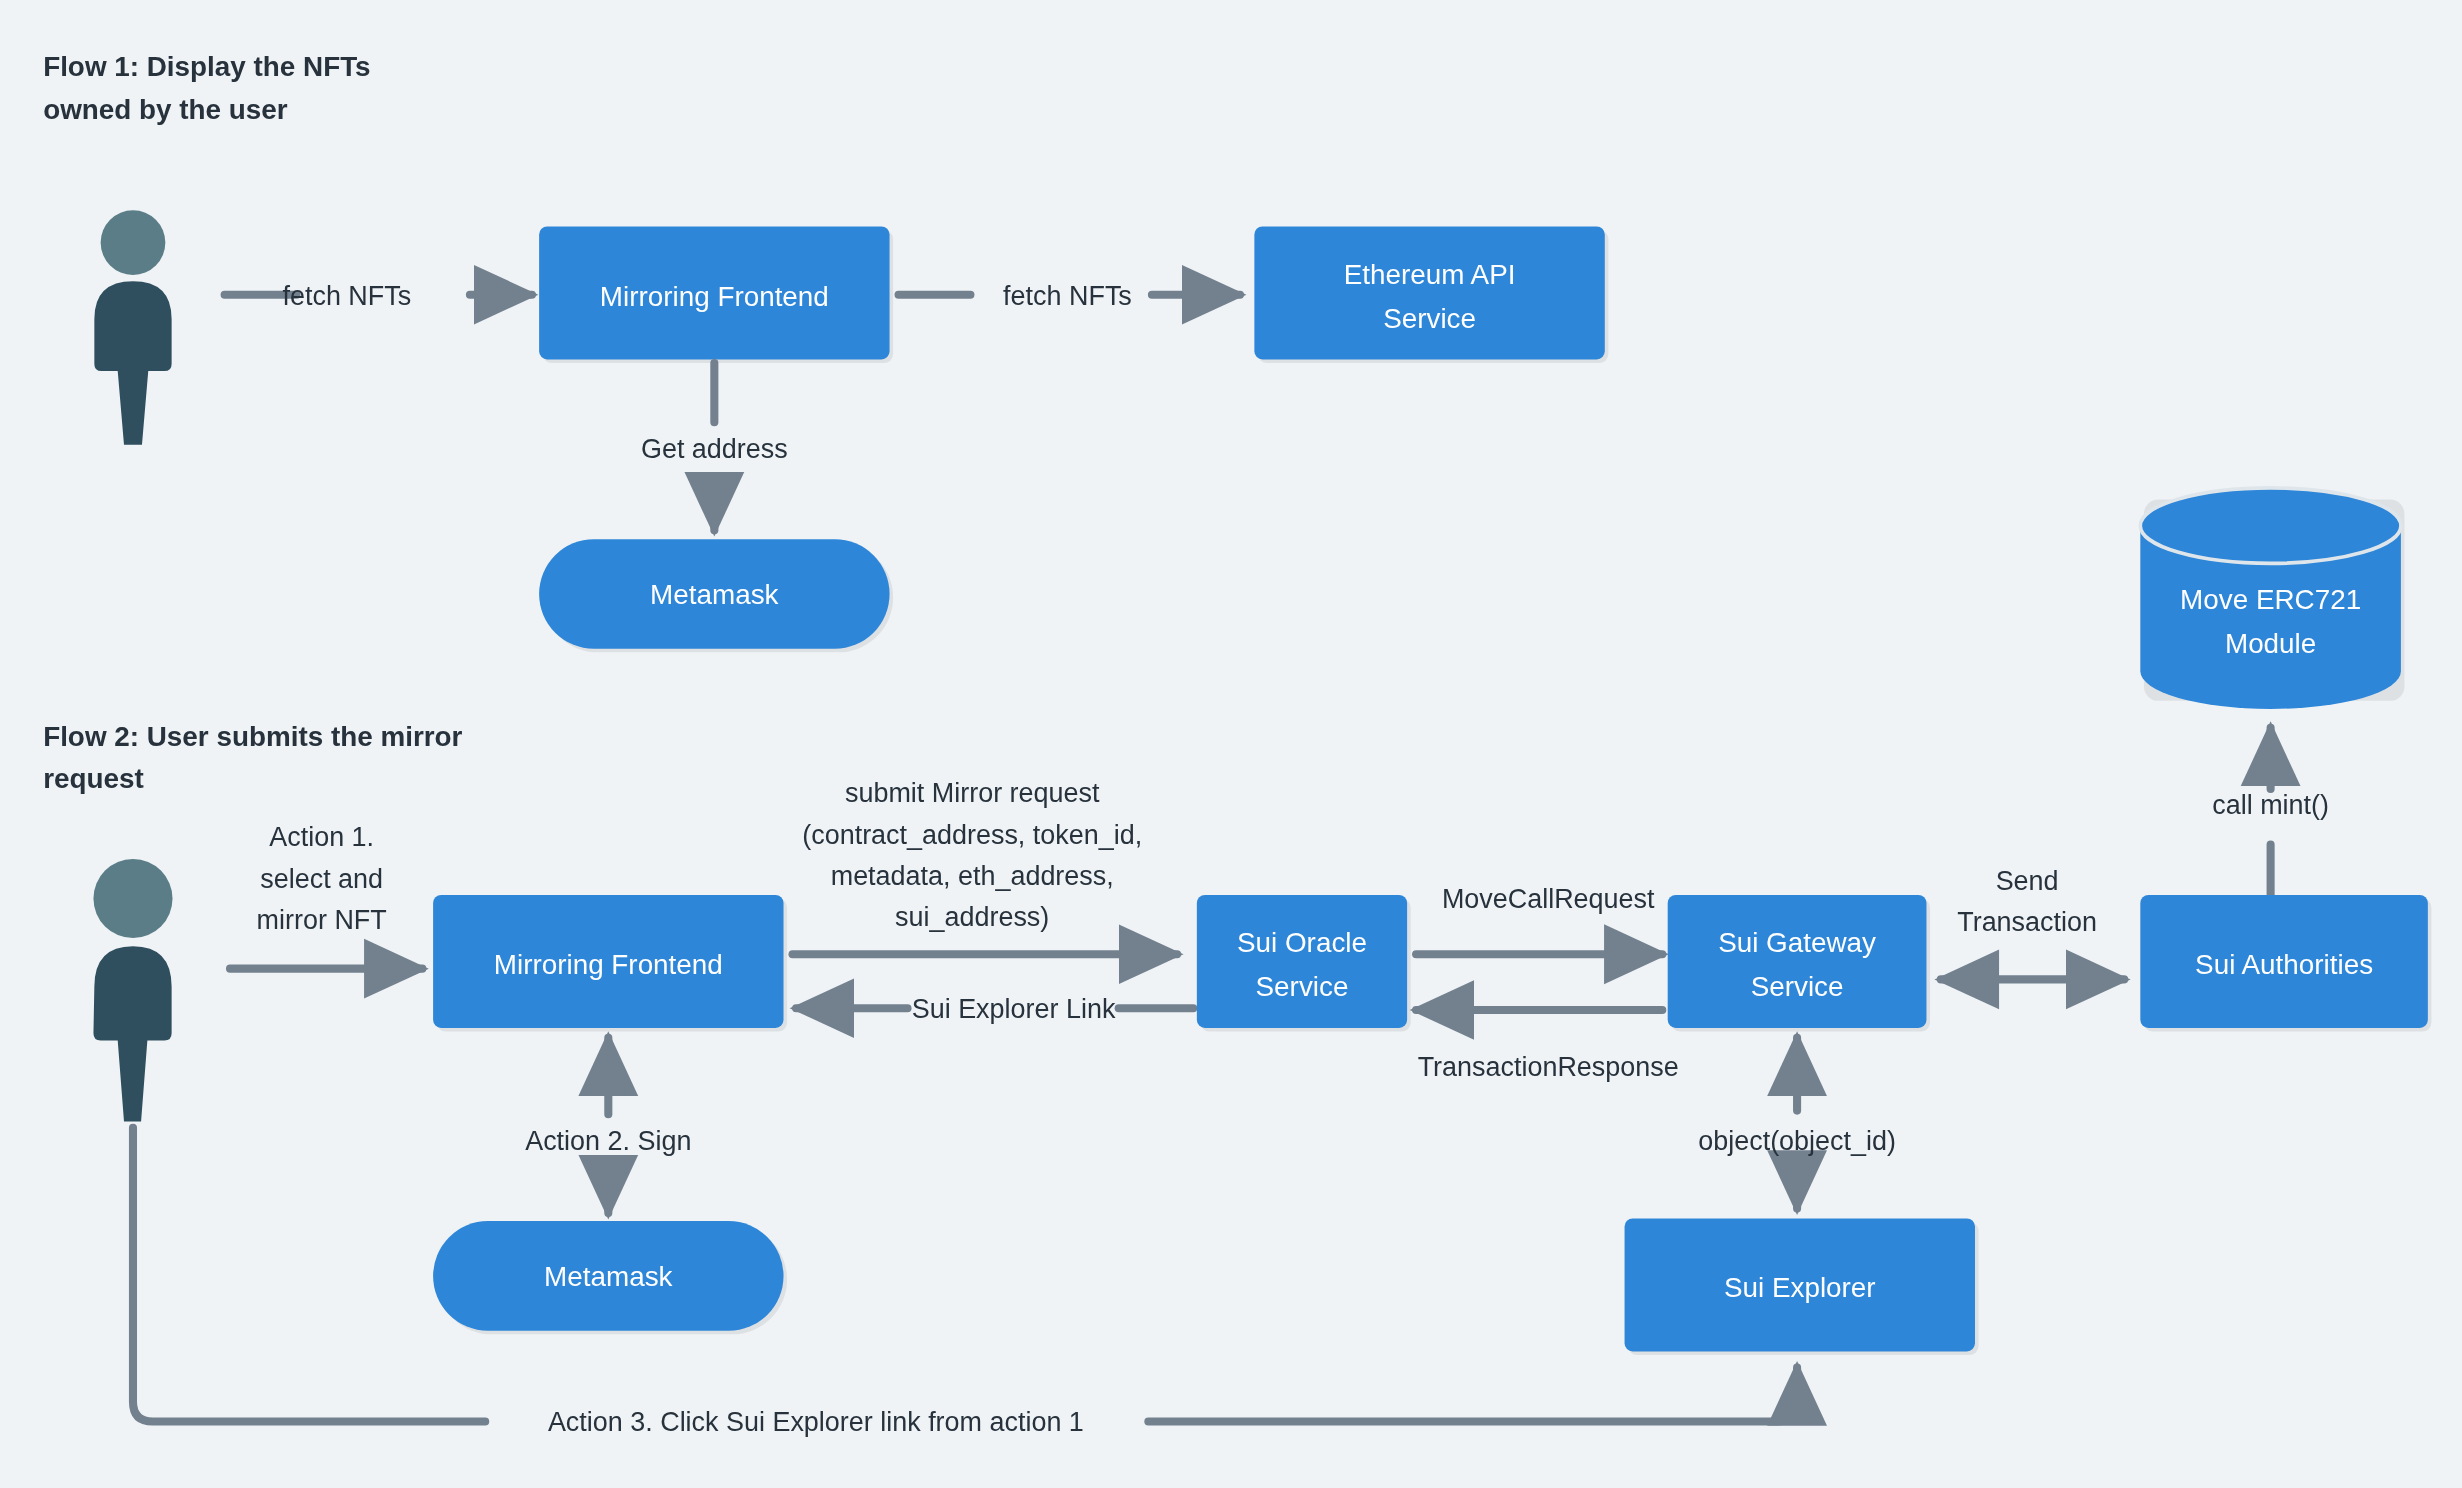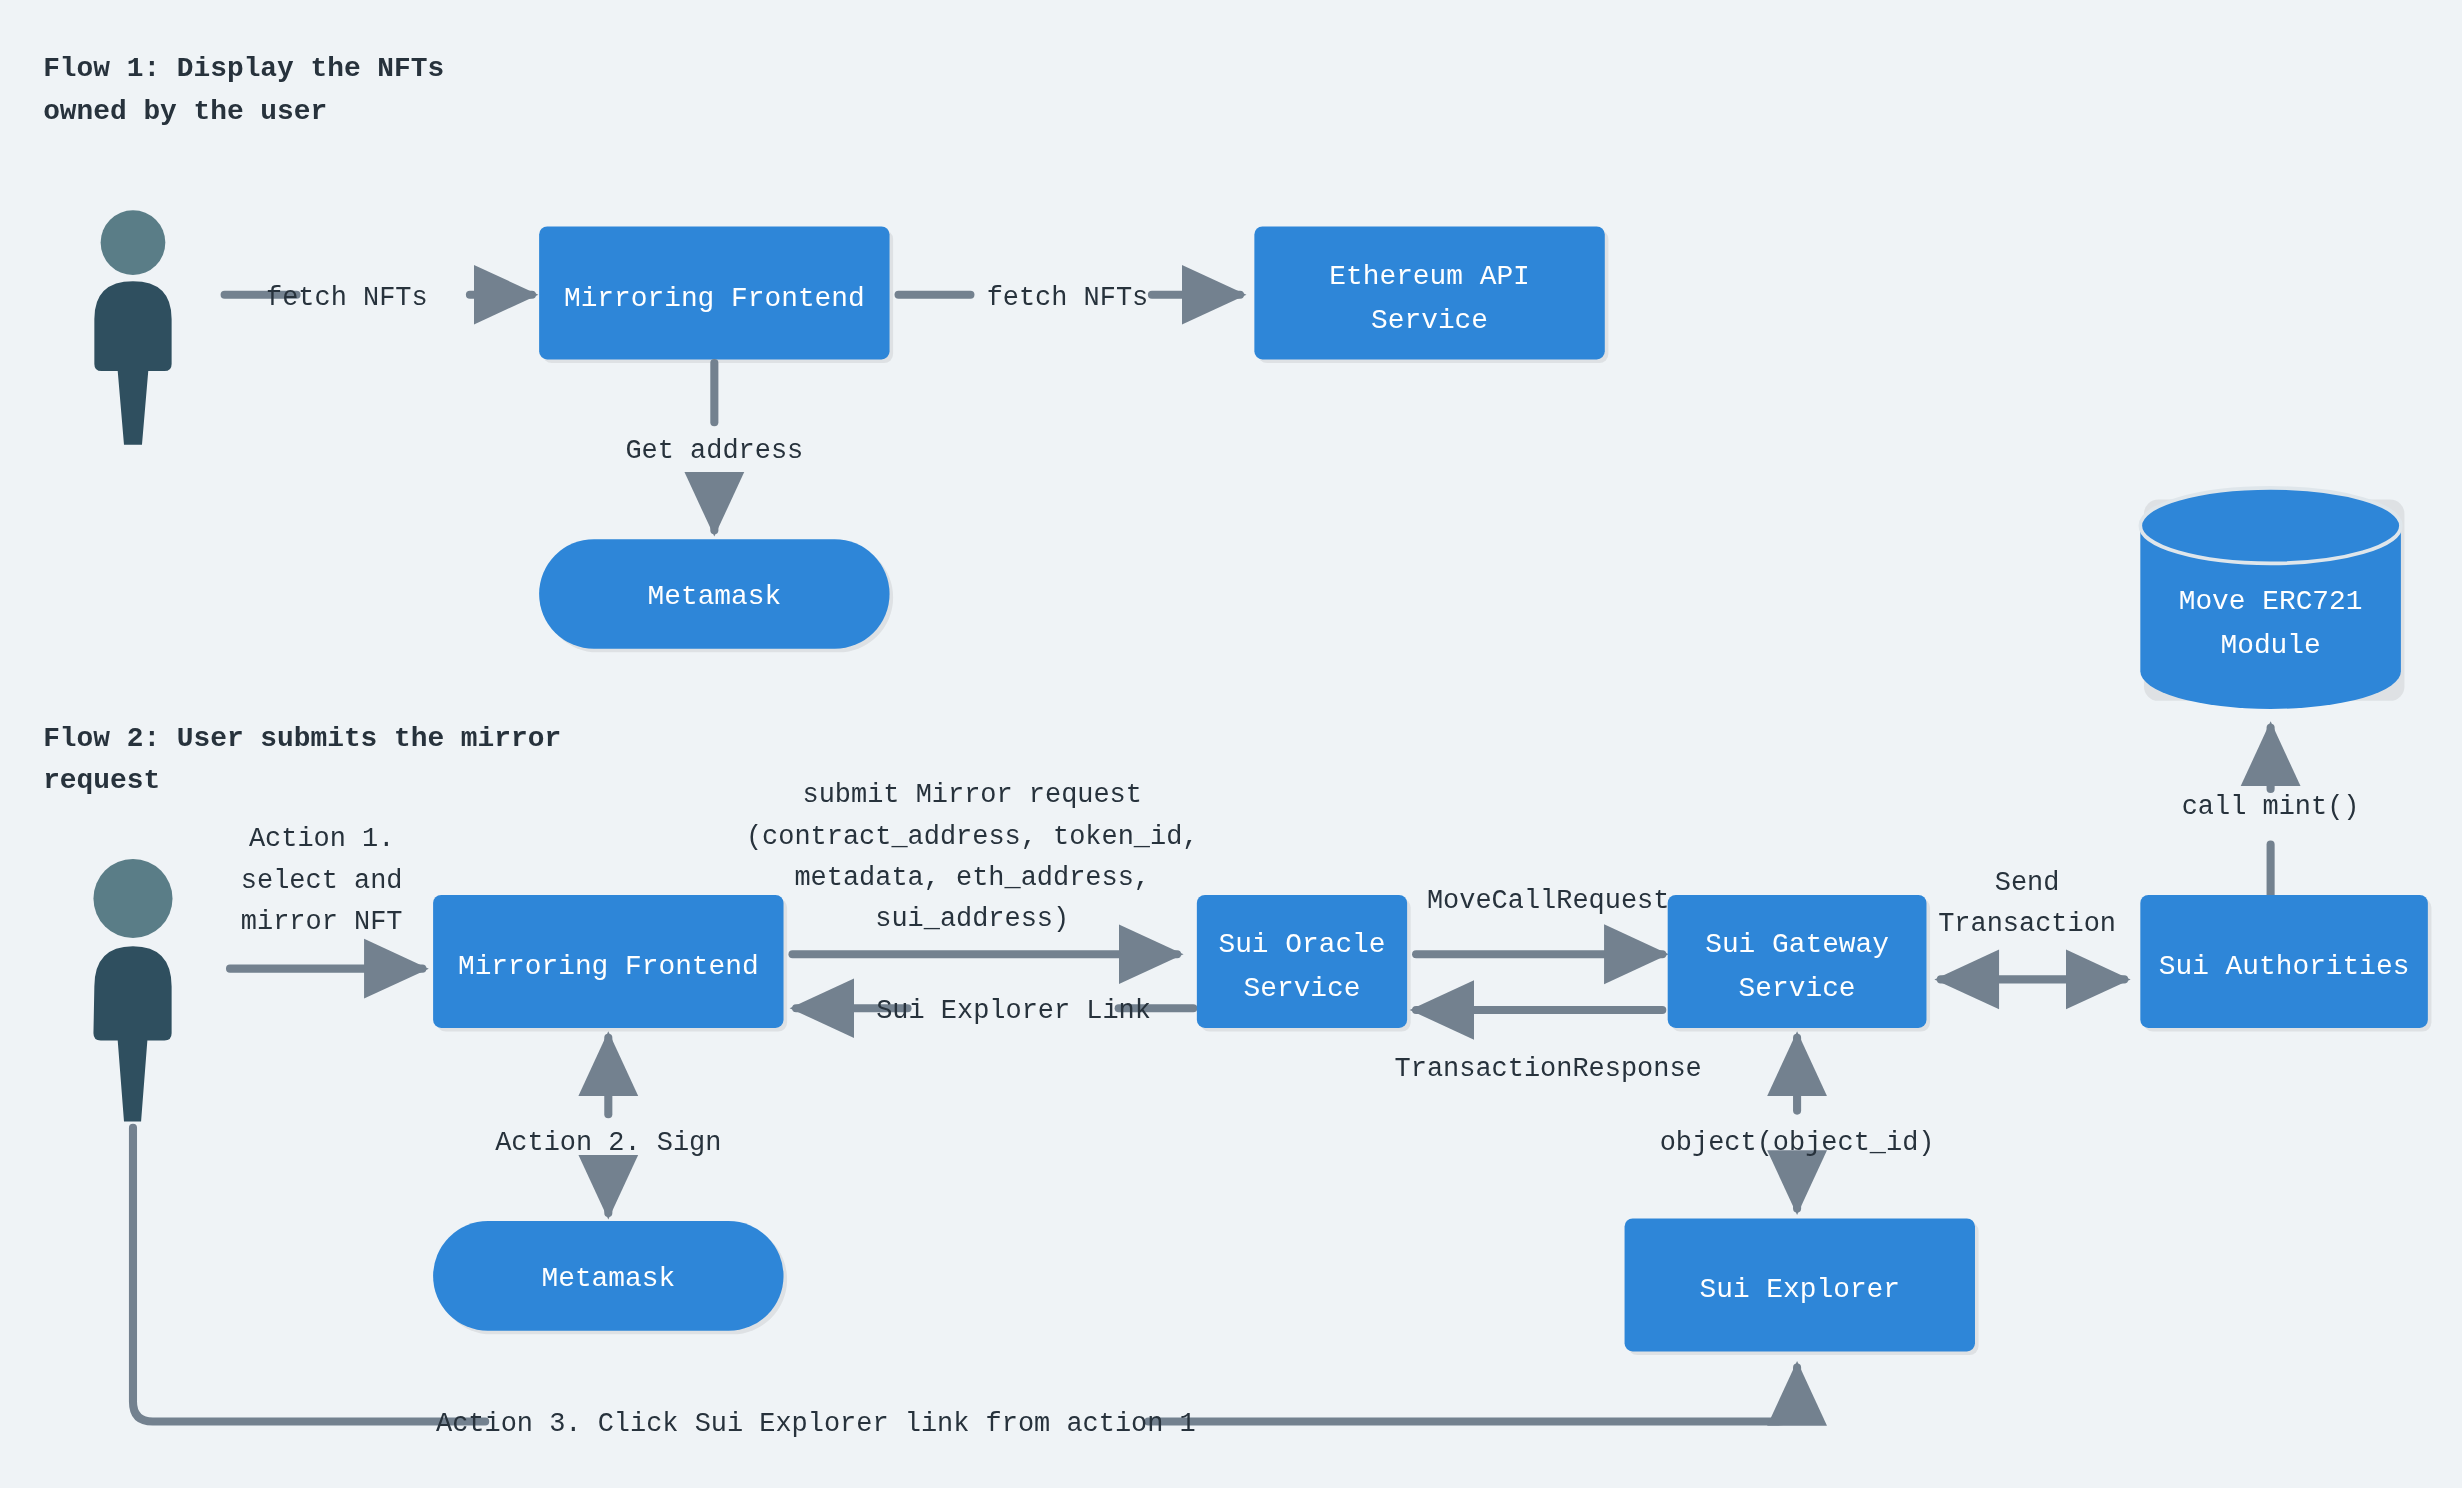--- a/index.html
+++ b/index.html
@@ -1,17 +1,17 @@
 <!DOCTYPE html>
 <html style="font-size:14.4px"><head>
 <meta charset="utf-8">
 <style>
   html,body{margin:0;padding:0;background:#eff3f6;}
   body{width:2462px;height:1488px;font-family:"Liberation Sans",sans-serif;overflow:hidden;}
-  #stage{position:relative;width:2462px;height:1488px;background:#eff3f6;font-family:Liberation Mono, monospace;}
+  #stage{position:relative;width:2462px;height:1488px;background:#eff3f6;}
   svg#diagram{position:absolute;left:0;top:0;width:2462px;height:1488px;display:block;}
   .flow-title{font-weight:bold;font-size:31px;fill:#27323c;}
   .edge-label{font-size:30px;fill:#27323c;}
   .node-label{font-size:31px;fill:#ffffff;}
   .box{fill:#2e86d8;}
   .shadow-box{fill:#000000;opacity:.07;}
   .conn{stroke:#73818f;stroke-width:9;fill:none;stroke-linecap:round;}
   .person-head{fill:#5a7d87;}
   .person-body{fill:#2f4f5f;}
   .cyl-top{fill:#2e86d8;stroke:#dfe6eb;stroke-width:4;}

